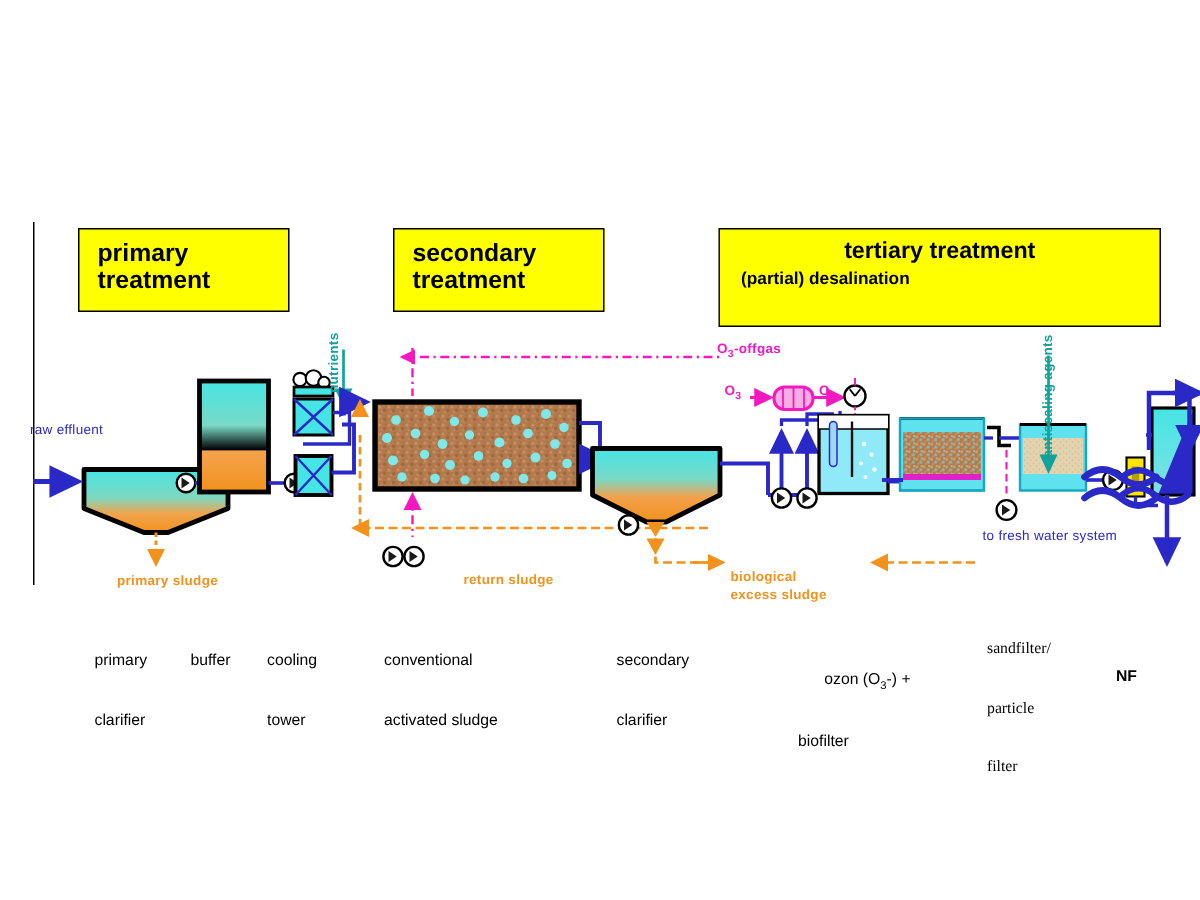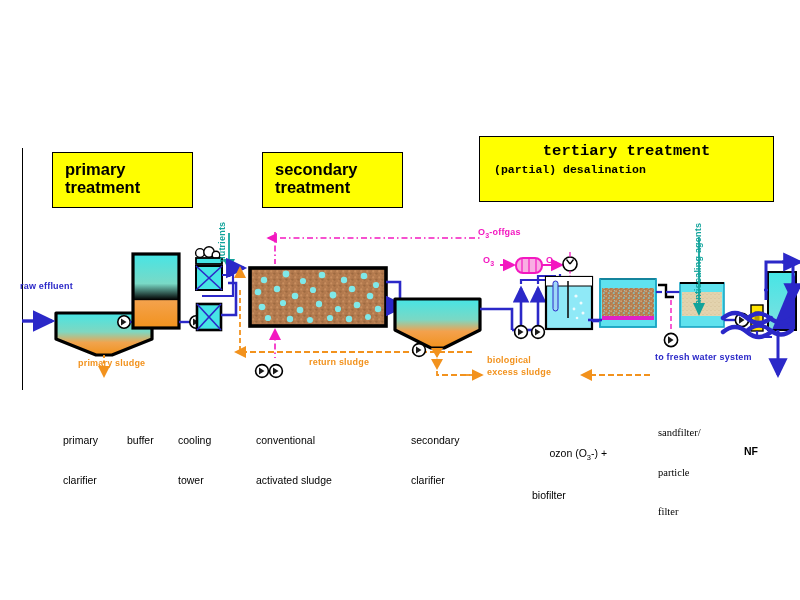--- a/index.html
+++ b/index.html
@@ -13,24 +13,24 @@
   .hdr-t1{font-weight:bold;font-size:16.5px;color:#000;line-height:1.12;
           padding:7px 0 0 12px;}
   .hdr-c{text-align:center;}
   .hdr-t2{font-weight:bold;font-size:15.5px;color:#000;line-height:1.15;
           padding-top:6px;}
   .hdr-sub{font-weight:bold;font-size:11.5px;color:#000;line-height:1.25;
            padding:2px 0 0 14px;text-align:left;}
   .lbl{position:absolute;font-size:10.5px;color:#000;line-height:1.25;
        white-space:pre;}
   .lbl-b{font-weight:bold;margin-top:40px;}
-  .t-blue{position:absolute;font-size:9px;font-weight:bold;color:#2b28c8;
+  .t-blue{position:absolute;font-size:9px;font-weight:normal;color:#2b28c8;
           white-space:nowrap;letter-spacing:.2px;}
   .t-orange{position:absolute;font-size:9px;font-weight:bold;color:#f2921d;
-            white-space:nowrap;letter-spacing:.2px;}
+            white-space:nowrap;letter-spacing:.2px;margin-top:24px;}
   .t-mag{position:absolute;font-size:9px;font-weight:bold;color:#f318c0;
          white-space:nowrap;letter-spacing:.2px;}
   .t-teal{position:absolute;font-size:9px;font-weight:bold;color:#11a39b;
           white-space:nowrap;letter-spacing:.2px;}
   .vert{transform-origin:0 0;transform:rotate(-90deg);}
   .vline{position:absolute;background:#000;width:1px;}
 </style>
 </head>
 <body>
 
@@ -45,21 +45,21 @@
     </div>
   </div>
 
   <div class="hdr-box" style="left:262px;top:152px;width:141px;height:56px;">
     <div class="hdr-t1">
       <div>secondary</div>
       <div>treatment</div>
     </div>
   </div>
 
-  <div class="hdr-box hdr-c" style="left:479px;top:136px;width:295px;height:66px;font-family:Liberation Mono, monospace;">
+  <div class="hdr-box hdr-c" style="left:479px;top:152px;width:295px;height:66px;">
     <div class="hdr-t2">tertiary  treatment</div>
     <div class="hdr-sub">(partial) desalination</div>
   </div>
 
   <svg width="800" height="600" style="position:absolute;left:0;top:0;">
     <defs>
       <linearGradient id="gradTank" x1="0" y1="0" x2="0" y2="1">
         <stop offset="0%" stop-color="#46e5e5"></stop>
         <stop offset="45%" stop-color="#7fd7c0"></stop>
         <stop offset="70%" stop-color="#f0a44e"></stop>

